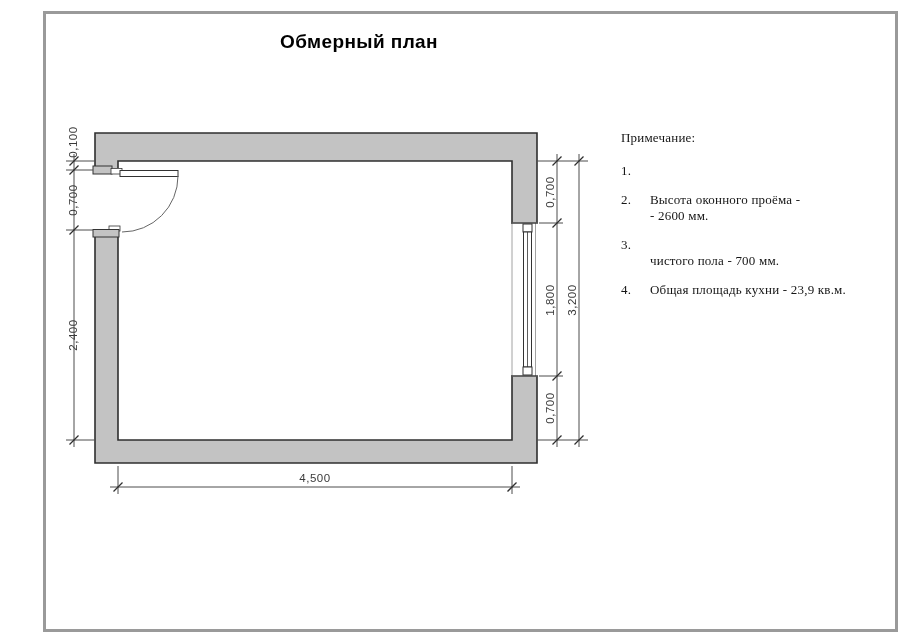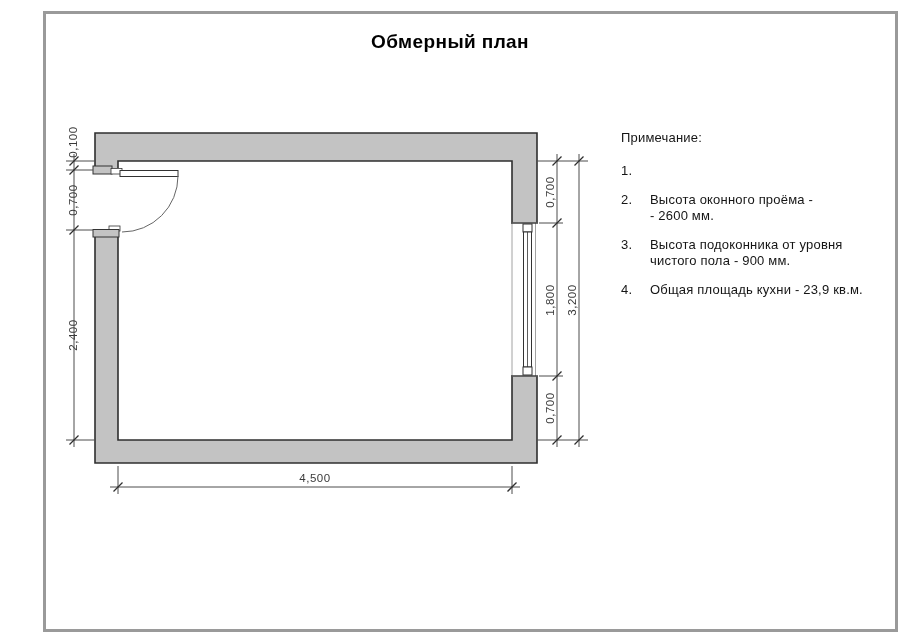--- a/index.html
+++ b/index.html
@@ -6,30 +6,30 @@
   .sheet {
     position:relative; width:910px; height:644px; background:#ffffff;
     font-family:"Liberation Sans", sans-serif; color:#111; overflow:hidden;
   }
   .sheet-frame {
     position:absolute; left:43px; top:11px; width:855px; height:621px;
     border:3px solid #9a9a9a; box-sizing:border-box;
   }
   .drawing-title {
     position:absolute; left:280px; top:31px; width:340px;
-    text-align:center; font-size:19px; font-weight:bold; letter-spacing:0.4px; color:#000;
+    text-align:left; font-size:19px; font-weight:bold; letter-spacing:0.4px; color:#000;
   }
   .plan-svg { position:absolute; left:0; top:0; }
   .plan-svg text {
     font-family:"Liberation Sans", sans-serif;
     font-size:11.5px; fill:#3a3a3a; letter-spacing:0.5px;
   }
   .notes {
     position:absolute; left:621px; top:130px; width:268px;
-    font-size:13px; line-height:15.5px; color:#151515; letter-spacing:0.2px;
+    font-size:13px; line-height:15.5px; color:#151515; letter-spacing:0.2px;font-family:Liberation Serif, serif;
   }
   .notes-heading { margin-bottom:17px; }
   .note-item { display:flex; margin-bottom:14px; }
   .note-num { width:29px; flex:none; }
   .note-text { flex:1; }
 </style>
 </head>
 <body>
 
 <div class="sheet">
@@ -127,22 +127,22 @@
       <span class="note-num">2.</span>
       <span class="note-text">
         <span>Высота оконного проёма -</span><br>
         <span>- 2600 мм.</span>
       </span>
     </div>
 
     <div class="note-item">
       <span class="note-num">3.</span>
       <span class="note-text">
-        <span>Высота подоконника от уровня</span><br>
-        <span>чистого пола - 900 мм.</span>
+        <br>
+        <span>чистого пола - 700 мм.</span>
       </span>
     </div>
 
     <div class="note-item">
       <span class="note-num">4.</span>
       <span class="note-text">
         <span>Общая площадь кухни - 23,9 кв.м.</span>
       </span>
     </div>
   </div>

